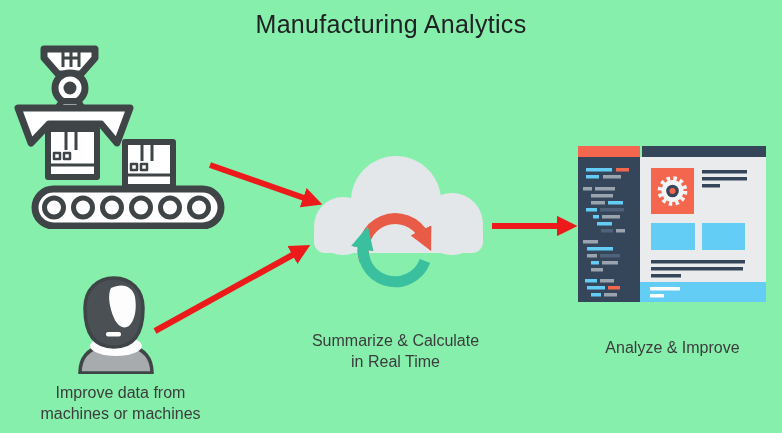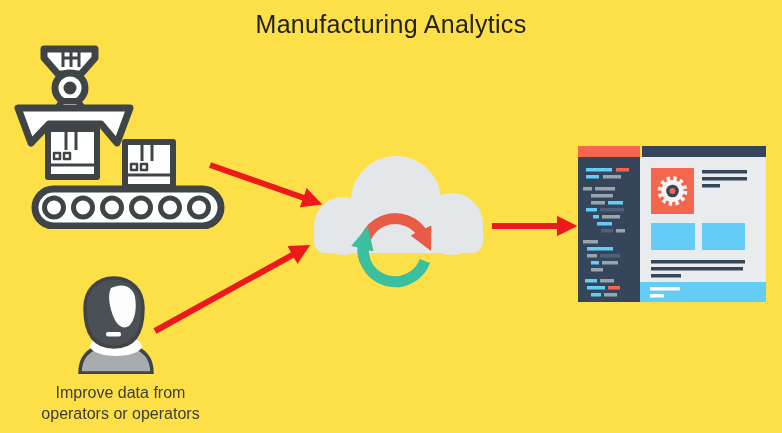--- a/index.html
+++ b/index.html
@@ -1,17 +1,17 @@
 <!DOCTYPE html>
 <html><head>
 <meta charset="utf-8">
 <style>
   html,body{margin:0;padding:0;background:#ffffff;}
   .canvas{
-    position:relative;width:782px;height:433px;background:#fde047;overflow:hidden;
+    position:relative;width:782px;height:433px;background:#86efac;overflow:hidden;
     font-family:"Liberation Sans", sans-serif;
   }
   .page-title{
     position:absolute;top:10px;left:0;width:100%;text-align:center;
     font-size:25px;font-weight:400;color:#202124;letter-spacing:.3px;
   }
   .icon-box{position:absolute;}
   .machine-box{left:13px;top:44px;width:212px;height:185px;}
   .person-box{left:77px;top:276px;width:80px;height:98px;}
   .cloud-box{left:303px;top:150px;width:190px;height:145px;}
@@ -185,18 +185,25 @@
     <defs>
       <marker id="headRed" viewBox="0 0 10 10" refX="2" refY="5" markerWidth="3.4" markerHeight="3.4" orient="auto">
         <path d="M0,0 L10,5 L0,10 Z" fill="#EC1A1A"></path>
       </marker>
     </defs>
     <line x1="210" y1="165" x2="307" y2="199" stroke="#EC1A1A" stroke-width="6" marker-end="url(#headRed)"></line>
     <line x1="155" y1="331" x2="296" y2="253" stroke="#EC1A1A" stroke-width="6" marker-end="url(#headRed)"></line>
     <line x1="492" y1="226" x2="561" y2="226" stroke="#EC1A1A" stroke-width="6" marker-end="url(#headRed)"></line>
   </svg>
 
+  <div class="step-label label-summarize">
+    <span>Summarize &amp; Calculate</span><br>
+    <span>in Real Time</span>
+  </div>
+  <div class="step-label label-analyze">
+    <span>Analyze &amp; Improve</span>
+  </div>
   <div class="step-label label-collect">
     <span>Improve data from</span><br>
-    <span>operators or operators</span>
+    <span>machines or machines</span>
   </div>
 
 </div>
 
 </body></html>

